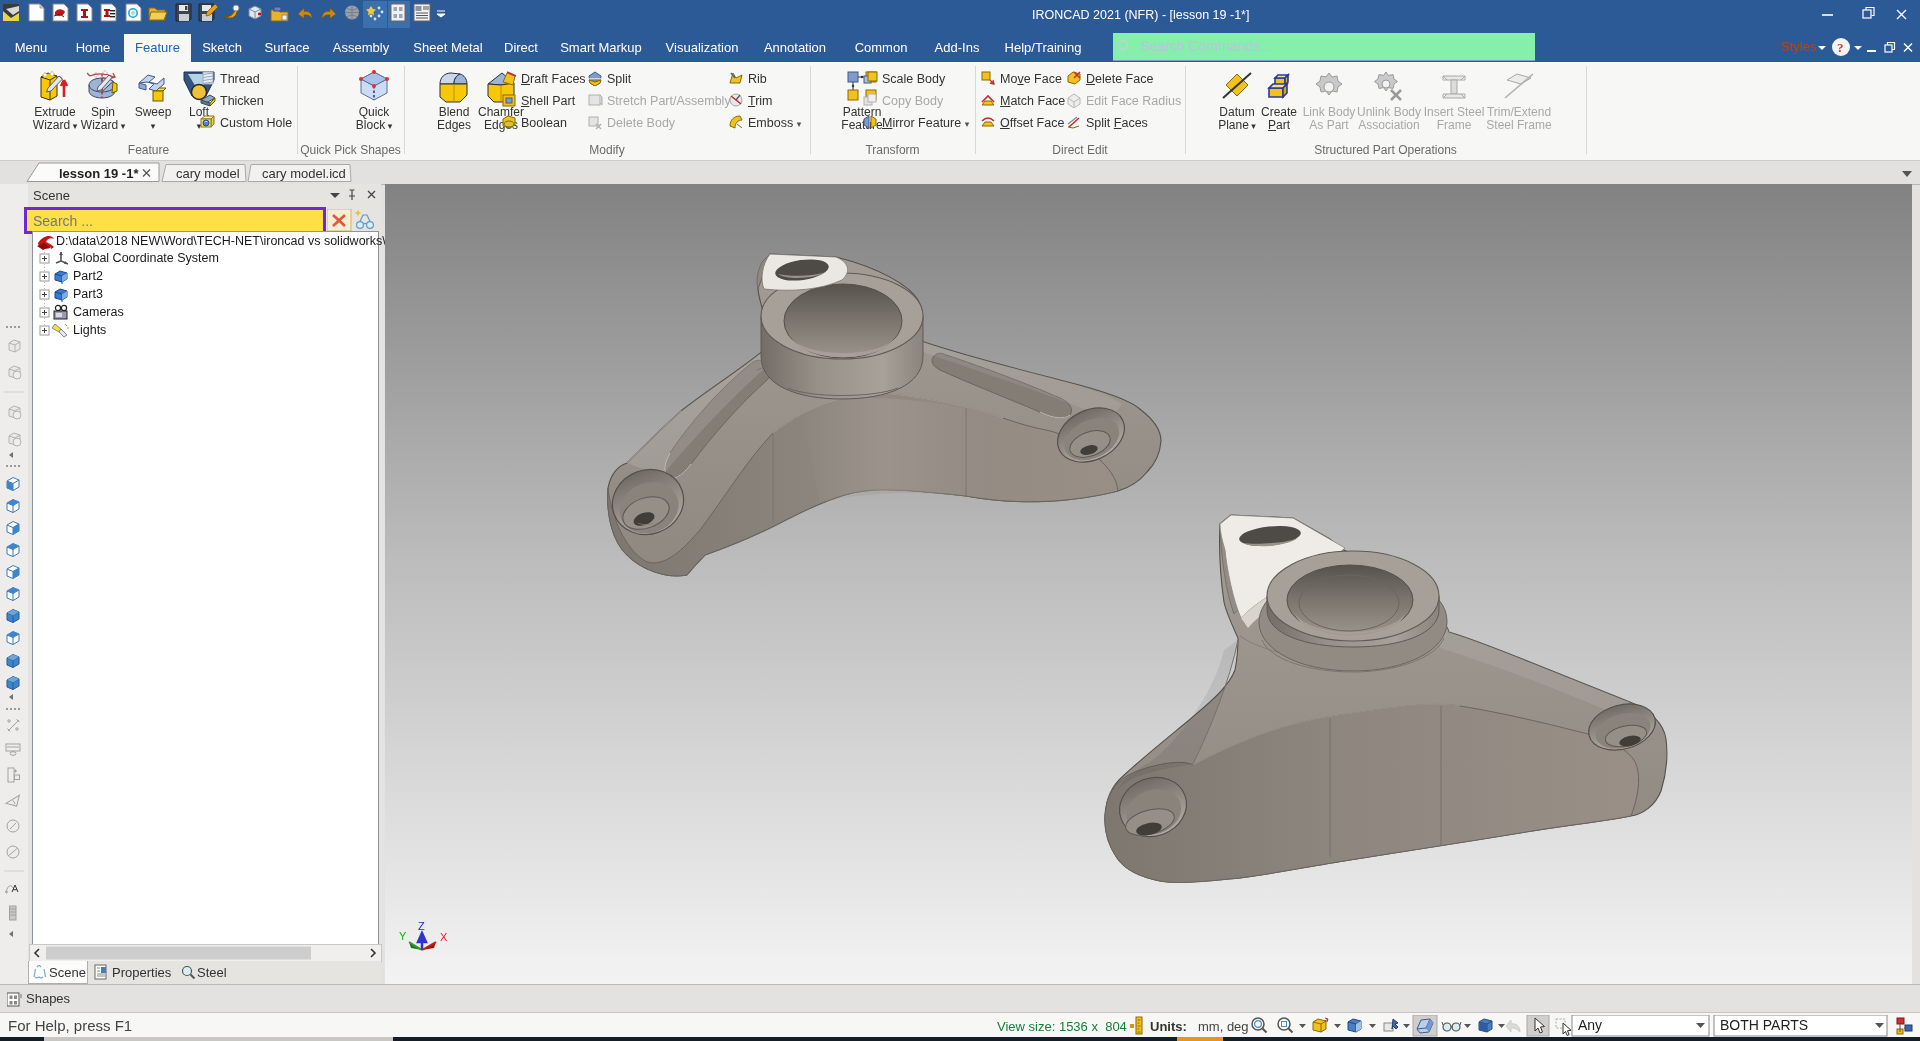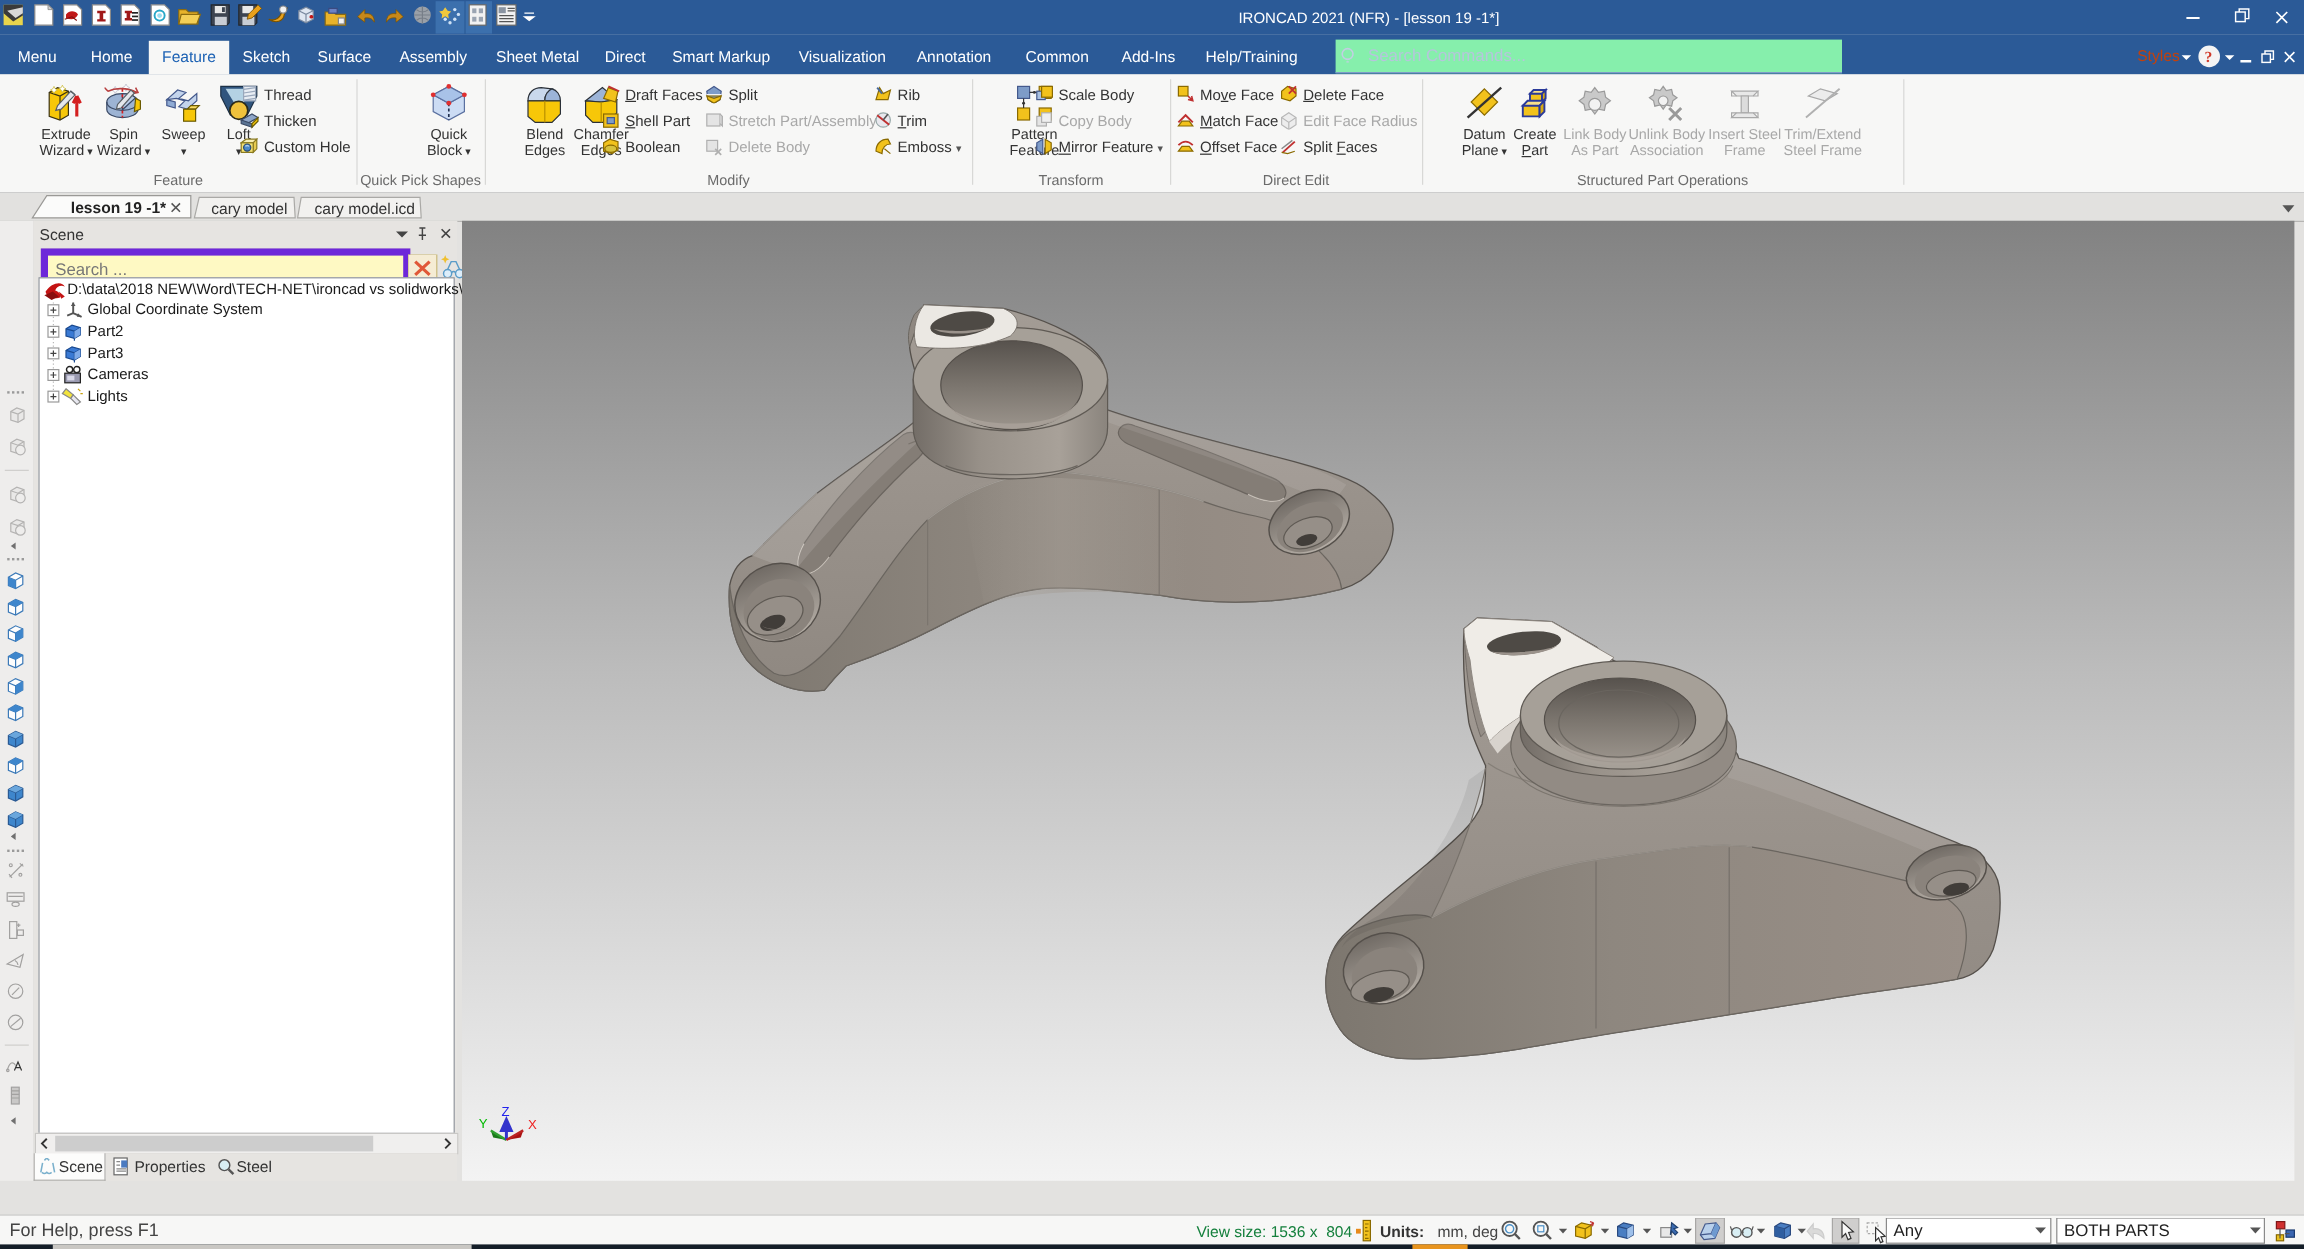--- a/index.html
+++ b/index.html
@@ -24,21 +24,21 @@
   .smallbtn{position:absolute;height:22px;font-size:12.5px;color:#333;line-height:22px;white-space:nowrap;}
   .smallbtn svg{vertical-align:-3px;margin-right:4px;}
   .smallbtn.gray{color:#a8a8a8;}
   
   #docbar{left:0;top:161px;width:1920px;height:23px;background:#e2e1df;border-bottom:1px solid #b6b5b3;}
   
   #leftstrip{left:0;top:184px;width:28px;height:800px;background:#eeedec;border-right:1px solid #d0cfcd;}
   
   #scenepanel{left:28px;top:184px;width:353px;height:800px;background:#e6e4e1;}
   #sp-head{left:28px;top:184px;width:353px;height:22px;background:#e6e4e1;font-size:13px;color:#333;}
-  #sp-search{left:34px;top:207px;width:296px;height:21px;background:#fef9c3;border:6px solid #6d28d9;}
+  #sp-search{left:24px;top:207px;width:296px;height:21px;background:#fde047;border:3px solid #6d28d9;}
   #sp-tree{left:32px;top:231px;width:345px;height:712px;background:#fff;border:1px solid #8f939a;}
   .trow{position:absolute;font-size:12.5px;color:#1a1a1a;white-space:nowrap;}
   
   #viewport{left:385px;top:184px;width:1527px;height:800px;
     background:linear-gradient(#828282,#bcbcbc 47%,#f3f3f3);}
   
   #shapesband{left:0;top:984px;width:1920px;height:28px;background:#e3e2e0;border-top:1px solid #bdbcba;}
   #statusbar{left:0;top:1012px;width:1920px;height:25px;background:#f7f7f6;border-top:1px solid #c6c5c3;}
   #bottomstrip{left:0;top:1037px;width:1920px;height:4px;background:#141e28;}
 </style>
@@ -915,20 +915,31 @@
       <text x="418" y="930" font-size="11" fill="#2222ee" font-family="Liberation Sans">Z</text>
       <text x="440" y="941" font-size="11" fill="#ee2222" font-family="Liberation Sans">X</text>
       <path d="M422,950 L409,942 L411,948 Z M409,942 L415,941 Z" fill="#1a7a1a"></path>
       <path d="M422,950 L409,942" stroke="#30a030" stroke-width="2"></path>
       <path d="M422,950 V936 M422,933 l-4 9 h8 z" stroke="#3333cc" stroke-width="2.5" fill="#3333cc"></path>
       <path d="M422,950 L436,942 L434,948 Z" fill="#aa1111"></path>
       <path d="M422,950 L436,942" stroke="#bb2222" stroke-width="2"></path>
     </g>
   </svg>
   </div>
+  <div class="abs" id="shapesband">
+    <svg style="position:absolute;left:7px;top:7px" width="16" height="15">
+        <rect x="0" y="1" width="12" height="13" fill="#fff" stroke="#555"></rect>
+        <rect x="2.5" y="3.5" width="3" height="3.5" fill="#888"></rect>
+        <rect x="7" y="3.5" width="3" height="3.5" fill="#888"></rect>
+        <rect x="2.5" y="9" width="3" height="3.5" fill="#888"></rect>
+        <rect x="7" y="9" width="3" height="3.5" fill="#888"></rect>
+        <path d="M12 2 h3 v4 h-3" fill="#aaa"></path>
+      </svg>
+    <span style="position:absolute;left:26px;top:6px;font-size:13px;color:#333">Shapes</span>
+  </div>
   <div class="abs" id="statusbar">
     <span style="position:absolute;left:8px;top:4px;font-size:15px;color:#444">For Help, press F1</span>
     <span style="position:absolute;left:997px;top:6px;font-size:13px;color:#15803d">View size: 1536 x&nbsp;&nbsp;804</span>
     <svg style="position:absolute;left:1129px;top:3px" width="16" height="19">
         <rect x="1" y="8" width="4" height="4" fill="#e88a1a"></rect>
         <rect x="7" y="1" width="6" height="17" fill="#f2c21c" stroke="#8a6a00"></rect>
         <path d="M8.5 4 h3 M8.5 7 h2 M8.5 10 h3 M8.5 13 h2 M8.5 16 h3" stroke="#8a6a00"></path>
       </svg>
     <span style="position:absolute;left:1150px;top:6px;font-size:13px;color:#333;font-weight:bold">Units:</span>
     <span style="position:absolute;left:1198px;top:6px;font-size:13px;color:#444">mm, deg</span>

